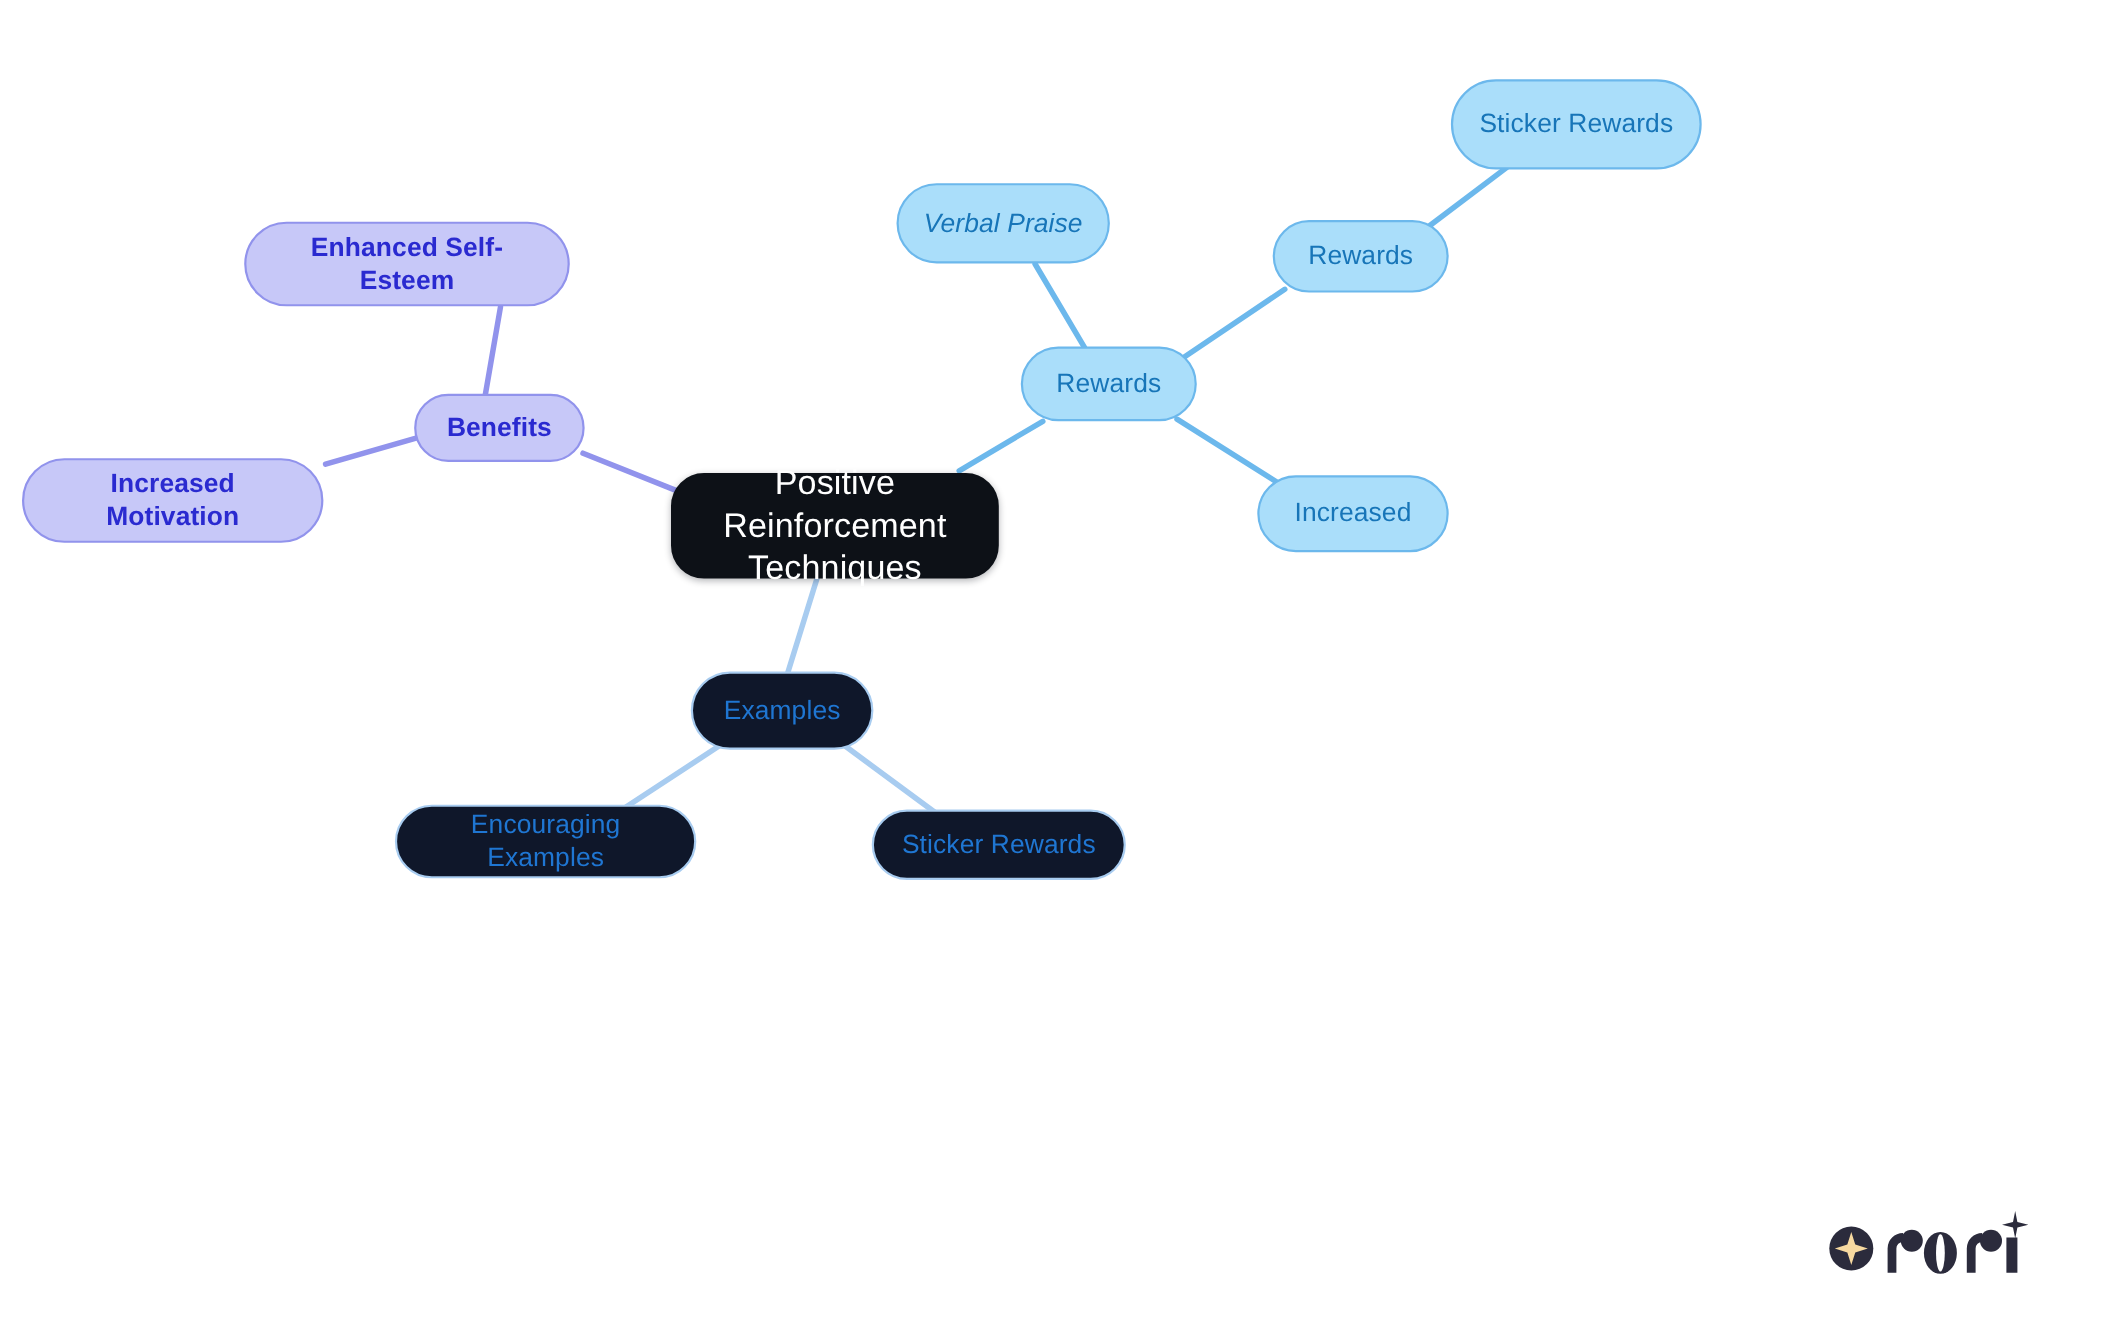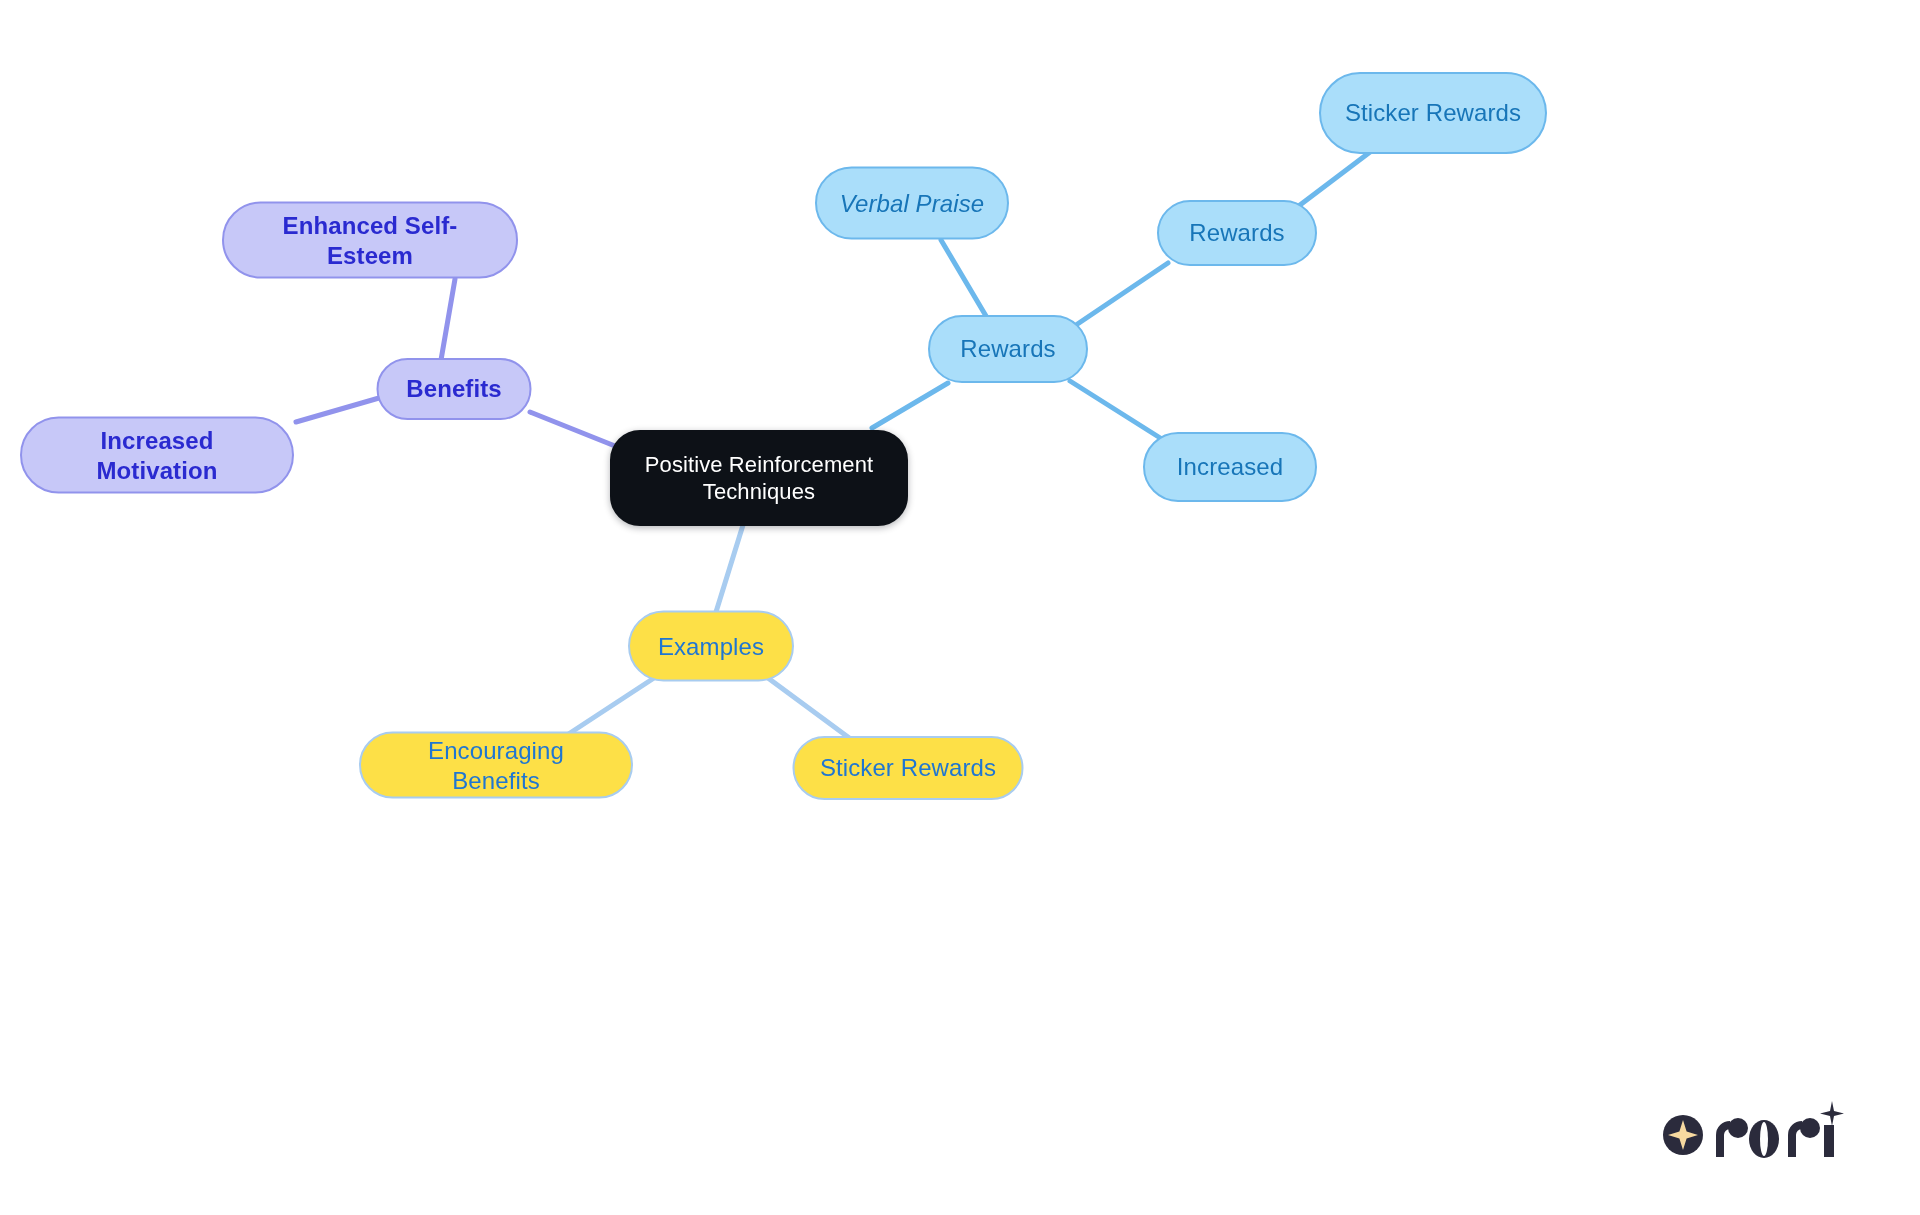--- a/index.html
+++ b/index.html
@@ -47,21 +47,21 @@
     letter-spacing: 0.1px;
     transform: translate(-50%, -50%);
   }
 
   
   .node.root {
     background: #0d1117;
     border-color: #0d1117;
     color: #ffffff;
     border-radius: 30px;
-    font-size: 22px;
+    font-size: 31px;
     padding: 0 26px;
     box-shadow: 0 2px 7px rgba(10, 14, 22, 0.30);
   }
 
   
   .node.purple {
     background: #c7c8f8;
     border-color: #9193ec;
     color: #2a2ad0;
     font-size: 24px;
@@ -73,21 +73,21 @@
   .node.blue {
     background: #aadefa;
     border-color: #6cb8ec;
     color: #1775b8;
     font-size: 24px;
     padding: 0 22px;
   }
 
   
   .node.paleblue {
-    background: #fde047;
+    background: #0f172a;
     border-color: #a8ccf0;
     color: #1f76d2;
     font-size: 24px;
     padding: 0 22px;
   }
 
   
   #logo {
     position: absolute;
     left: 1660px;
@@ -132,21 +132,21 @@
   <div class="node blue" style="left:912px; top:203px; width:194px; height:73px;font-style:italic;">Verbal Praise</div>
 
   <div class="node blue" style="left:1237px; top:233px; width:160px; height:66px;">Rewards</div>
 
   <div class="node blue" style="left:1433px; top:113px; width:228px; height:82px;">Sticker Rewards</div>
 
   <div class="node blue" style="left:1230px; top:467px; width:174px; height:70px;">Increased</div>
 
   <div class="node paleblue" style="left:711px; top:646px; width:166px; height:71px;">Examples</div>
 
-  <div class="node paleblue" style="left:496px; top:765px; width:274px; height:67px;">Encouraging Benefits</div>
+  <div class="node paleblue" style="left:496px; top:765px; width:274px; height:67px;">Encouraging Examples</div>
 
   <div class="node paleblue" style="left:908px; top:768px; width:231px; height:64px;">Sticker Rewards</div>
 
   <svg id="logo" viewBox="0 0 200 70">
 
     <circle cx="23" cy="40" r="20" fill="#2b2b3c"></circle>
     <path d="M23 25 L26.6 36.4 L38 40 L26.6 43.6 L23 55 L19.4 43.6 L8 40 L19.4 36.4 Z" fill="#f7d9a0"></path>
 
     <path d="M56 62 L56 40 A14 14 0 0 1 70 26 L70 34 A6 6 0 0 0 64 40 L64 62 Z" fill="#2b2b3c"></path>
     <circle cx="78" cy="33" r="10" fill="#2b2b3c"></circle>

